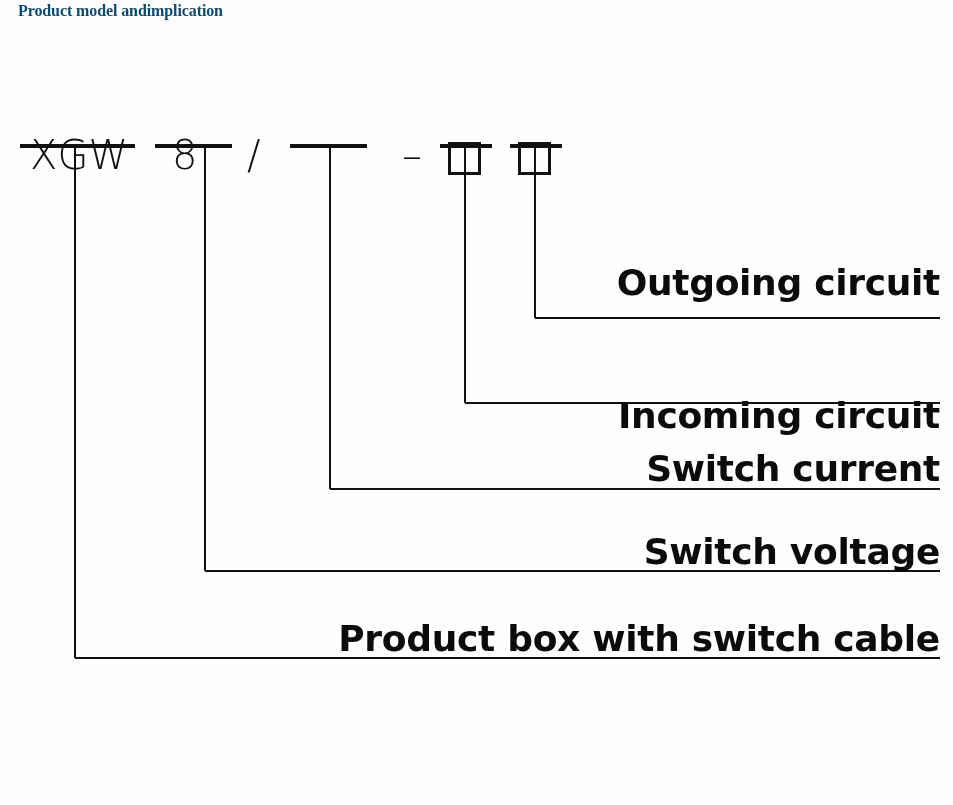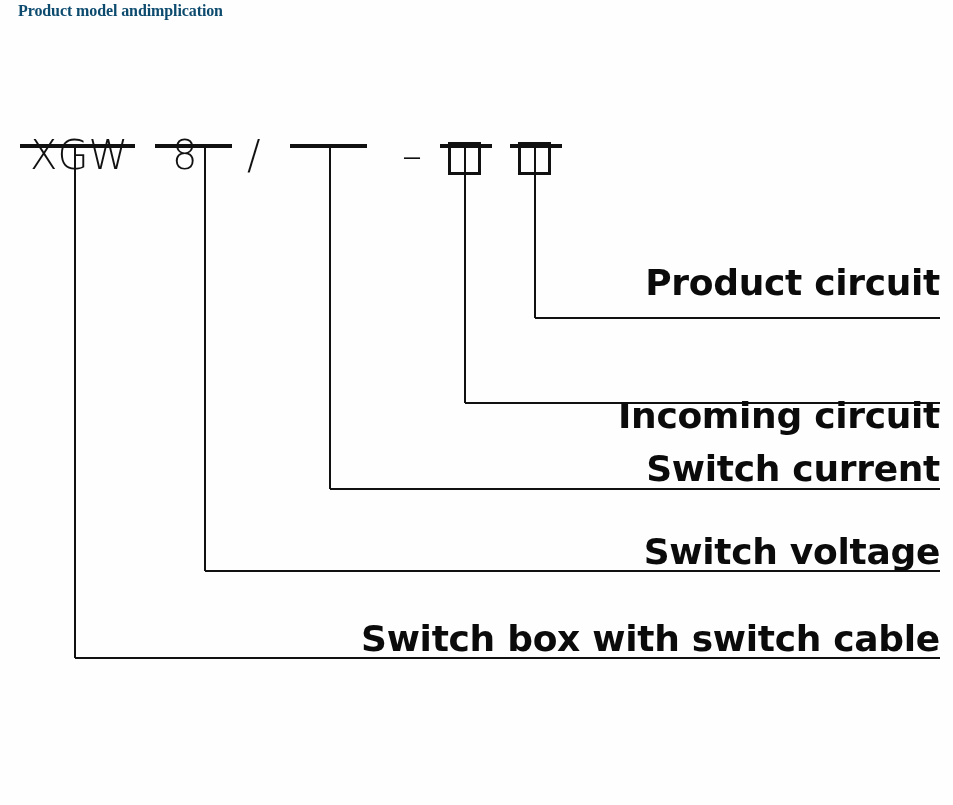--- a/index.html
+++ b/index.html
@@ -107,20 +107,20 @@
       <line x1="510" y1="146" x2="562" y2="146" stroke="#111111" stroke-width="3.2" shape-rendering="crispEdges"></line>
       <line x1="535" y1="146" x2="535" y2="318" stroke="#111111" stroke-width="2.2" shape-rendering="crispEdges"></line>
       <line x1="535" y1="318" x2="940" y2="318" stroke="#111111" stroke-width="2.2" shape-rendering="crispEdges"></line>
       <line x1="465" y1="403" x2="940" y2="403" stroke="#111111" stroke-width="2.2" shape-rendering="crispEdges"></line>
       <line x1="330" y1="489" x2="940" y2="489" stroke="#111111" stroke-width="2.2" shape-rendering="crispEdges"></line>
       <line x1="205" y1="571" x2="940" y2="571" stroke="#111111" stroke-width="2.2" shape-rendering="crispEdges"></line>
       <line x1="75" y1="658" x2="940" y2="658" stroke="#111111" stroke-width="2.2" shape-rendering="crispEdges"></line>
     </svg>
 
   <div id="labels-layer">
-      <div class="label" style="top: 262px;">Product circuit</div>
+      <div class="label" style="top: 262px;">Outgoing circuit</div>
       <div class="label" style="top: 355px; margin-top: 40px;">Incoming circuit</div>
       <div class="label" style="top: 448px;">Switch current</div>
       <div class="label" style="top: 531px;">Switch voltage</div>
-      <div class="label" style="top: 618px;">Switch box with switch cable</div>
+      <div class="label" style="top: 618px;">Product box with switch cable</div>
     </div>
 
 </div>
 
 </body></html>

